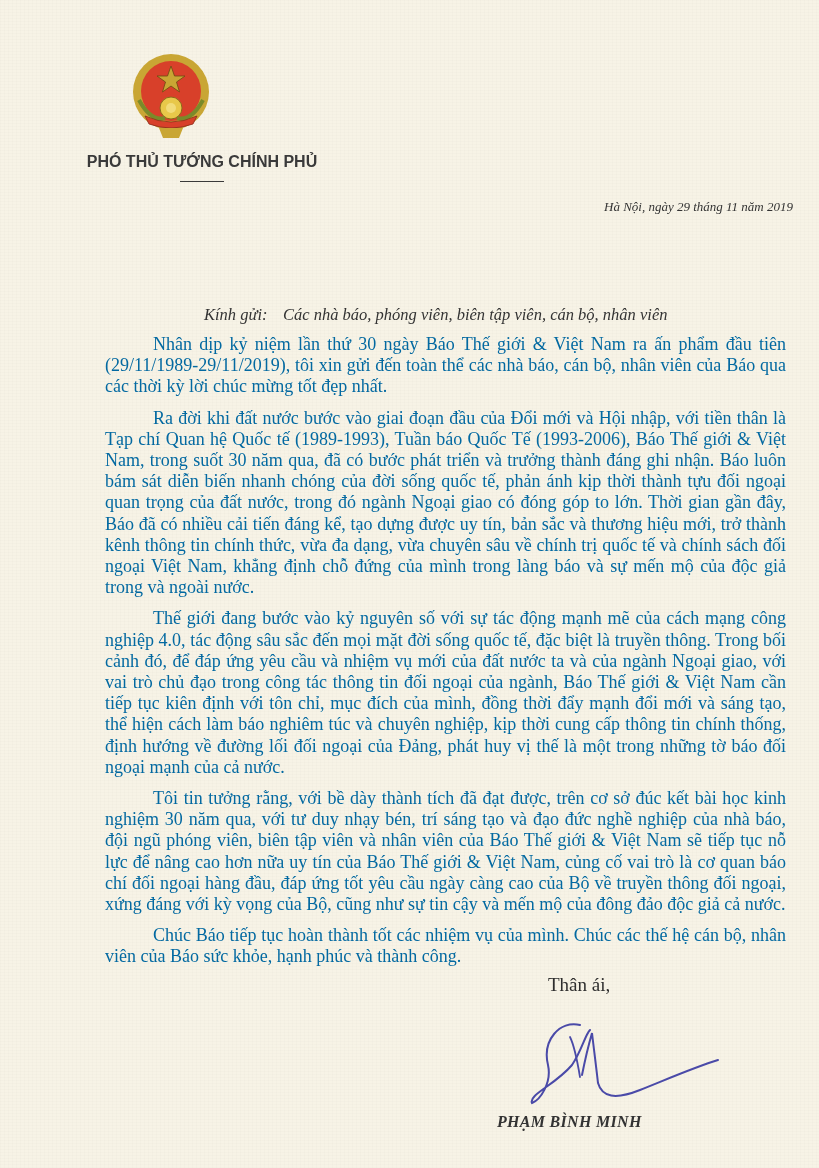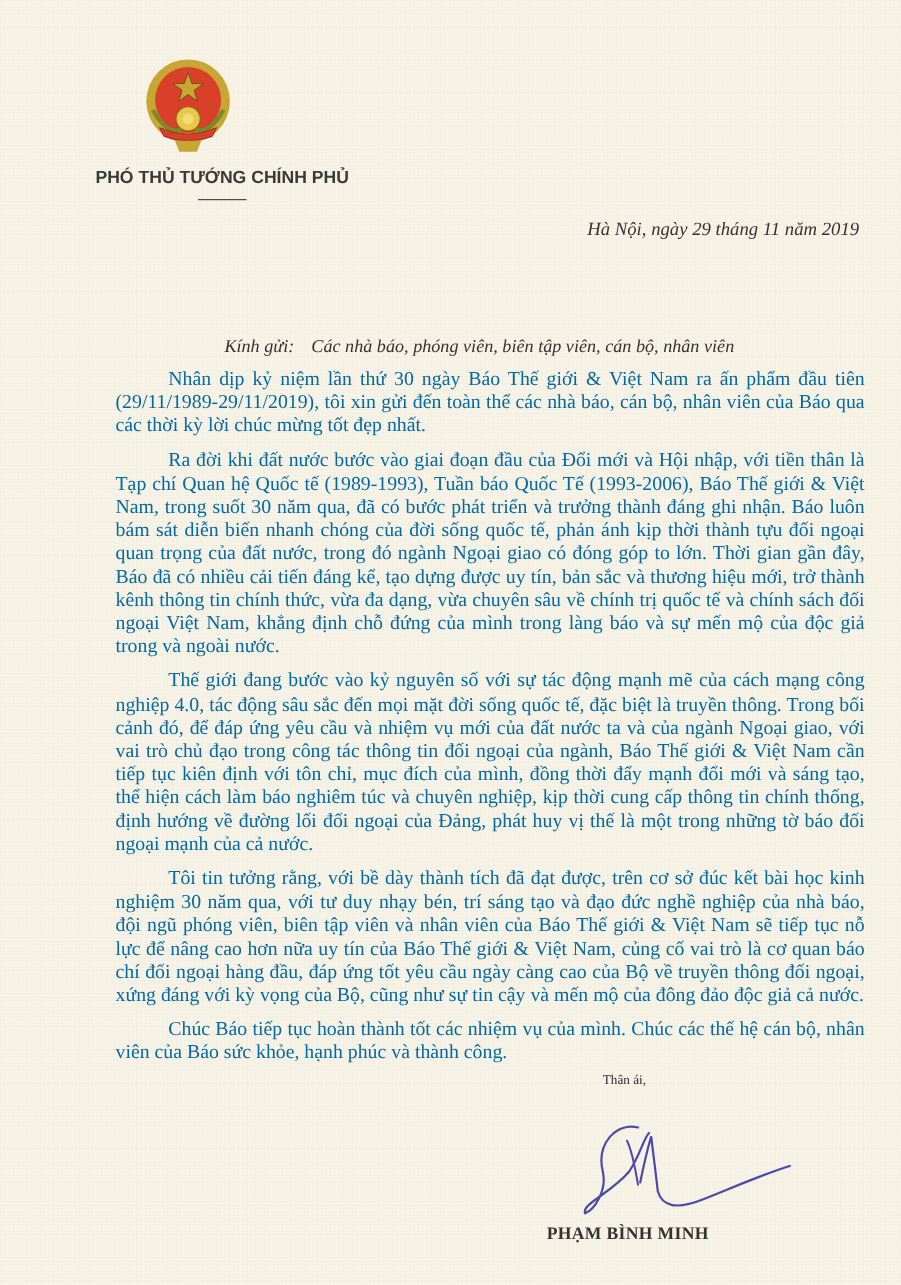--- a/index.html
+++ b/index.html
@@ -14,41 +14,41 @@
     color:#2b2b2b;
   }
   .emblem { position:absolute; left:131px; top:52px; width:80px; height:88px; }
   .header-block {
     position:absolute; left:60px; top:154px; width:284px;
     font-family:"Liberation Sans", sans-serif; font-weight:bold;
     font-size:16px; line-height:16px; color:#3a3a3a; text-align:center;
   }
   .header-rule { width:44px; height:1px; background:#3a3a3a; margin:11px auto 0; }
   .date-line {
-    position:absolute; right:38px; top:199px;
-    font-style:italic; font-size:17px; color:#333;
+    position:absolute; right:26px; top:199px;
+    font-style:italic; font-size:13px; color:#333;
   }
   .salutation {
     position:absolute; left:204px; top:271px;
     font-style:italic; font-size:16.5px; line-height:19px; color:#333;margin-top:34px;
   }
   .salutation .label { display:inline-block; width:79px; }
   .salutation .line2 { padding-left:79px; }
   .body-text {
     position:absolute; left:105px; top:323px; width:681px;
     font-size:18px; line-height:21.2px; text-align:justify; color:#0369a1;margin-top:11px;
   }
   .body-text p { margin:0 0 10px 0; text-indent:48px; }
   .closing {
-    position:absolute; left:548px; top:974px; font-size:12px; color:#2e2e2e;
+    position:absolute; left:548px; top:974px; font-size:19px; color:#2e2e2e;
   }
   .signature { position:absolute; left:530px; top:1005px; width:200px; height:100px; }
   .signer {
     position:absolute; left:497px; top:1113px;
-    font-weight:bold; font-size:16px; letter-spacing:0.3px; color:#333;
+    font-weight:bold; font-size:16px; letter-spacing:0.3px; color:#333;font-style:italic;
   }
 </style>
 </head>
 <body>
 
 <div>
 
   <svg class="emblem" viewBox="0 0 80 88">
     <ellipse cx="40" cy="40" rx="38" ry="38" fill="#c9a634"></ellipse>
     <ellipse cx="40" cy="39" rx="30" ry="30" fill="#d8402a"></ellipse>

